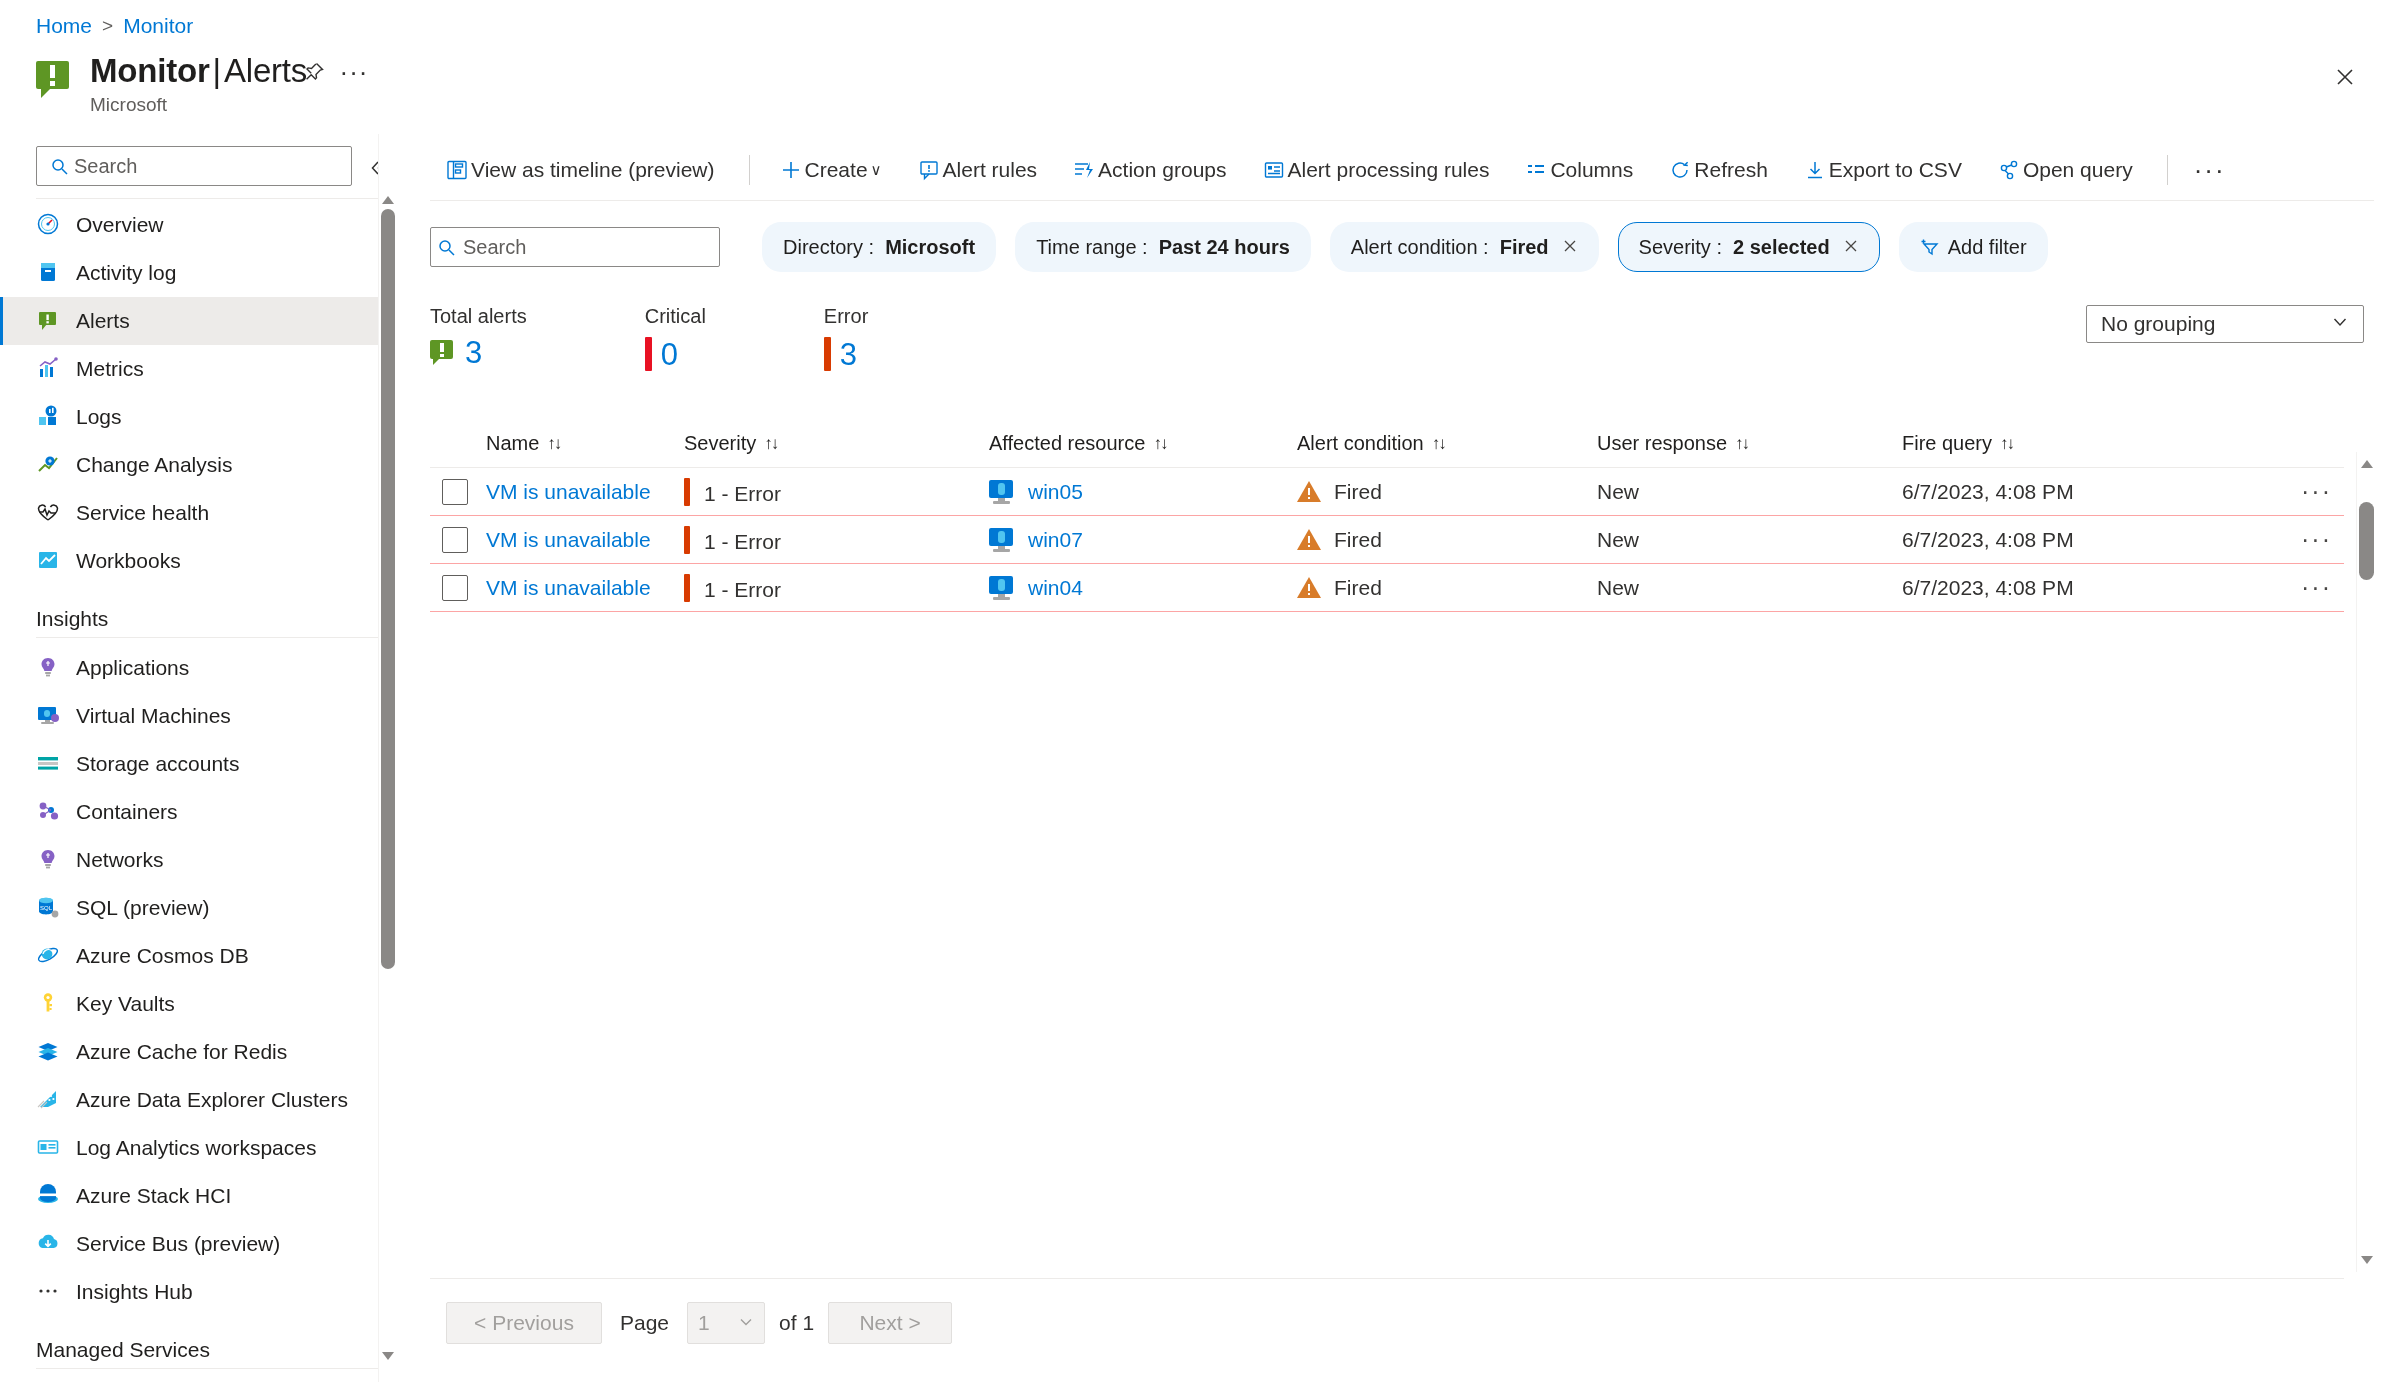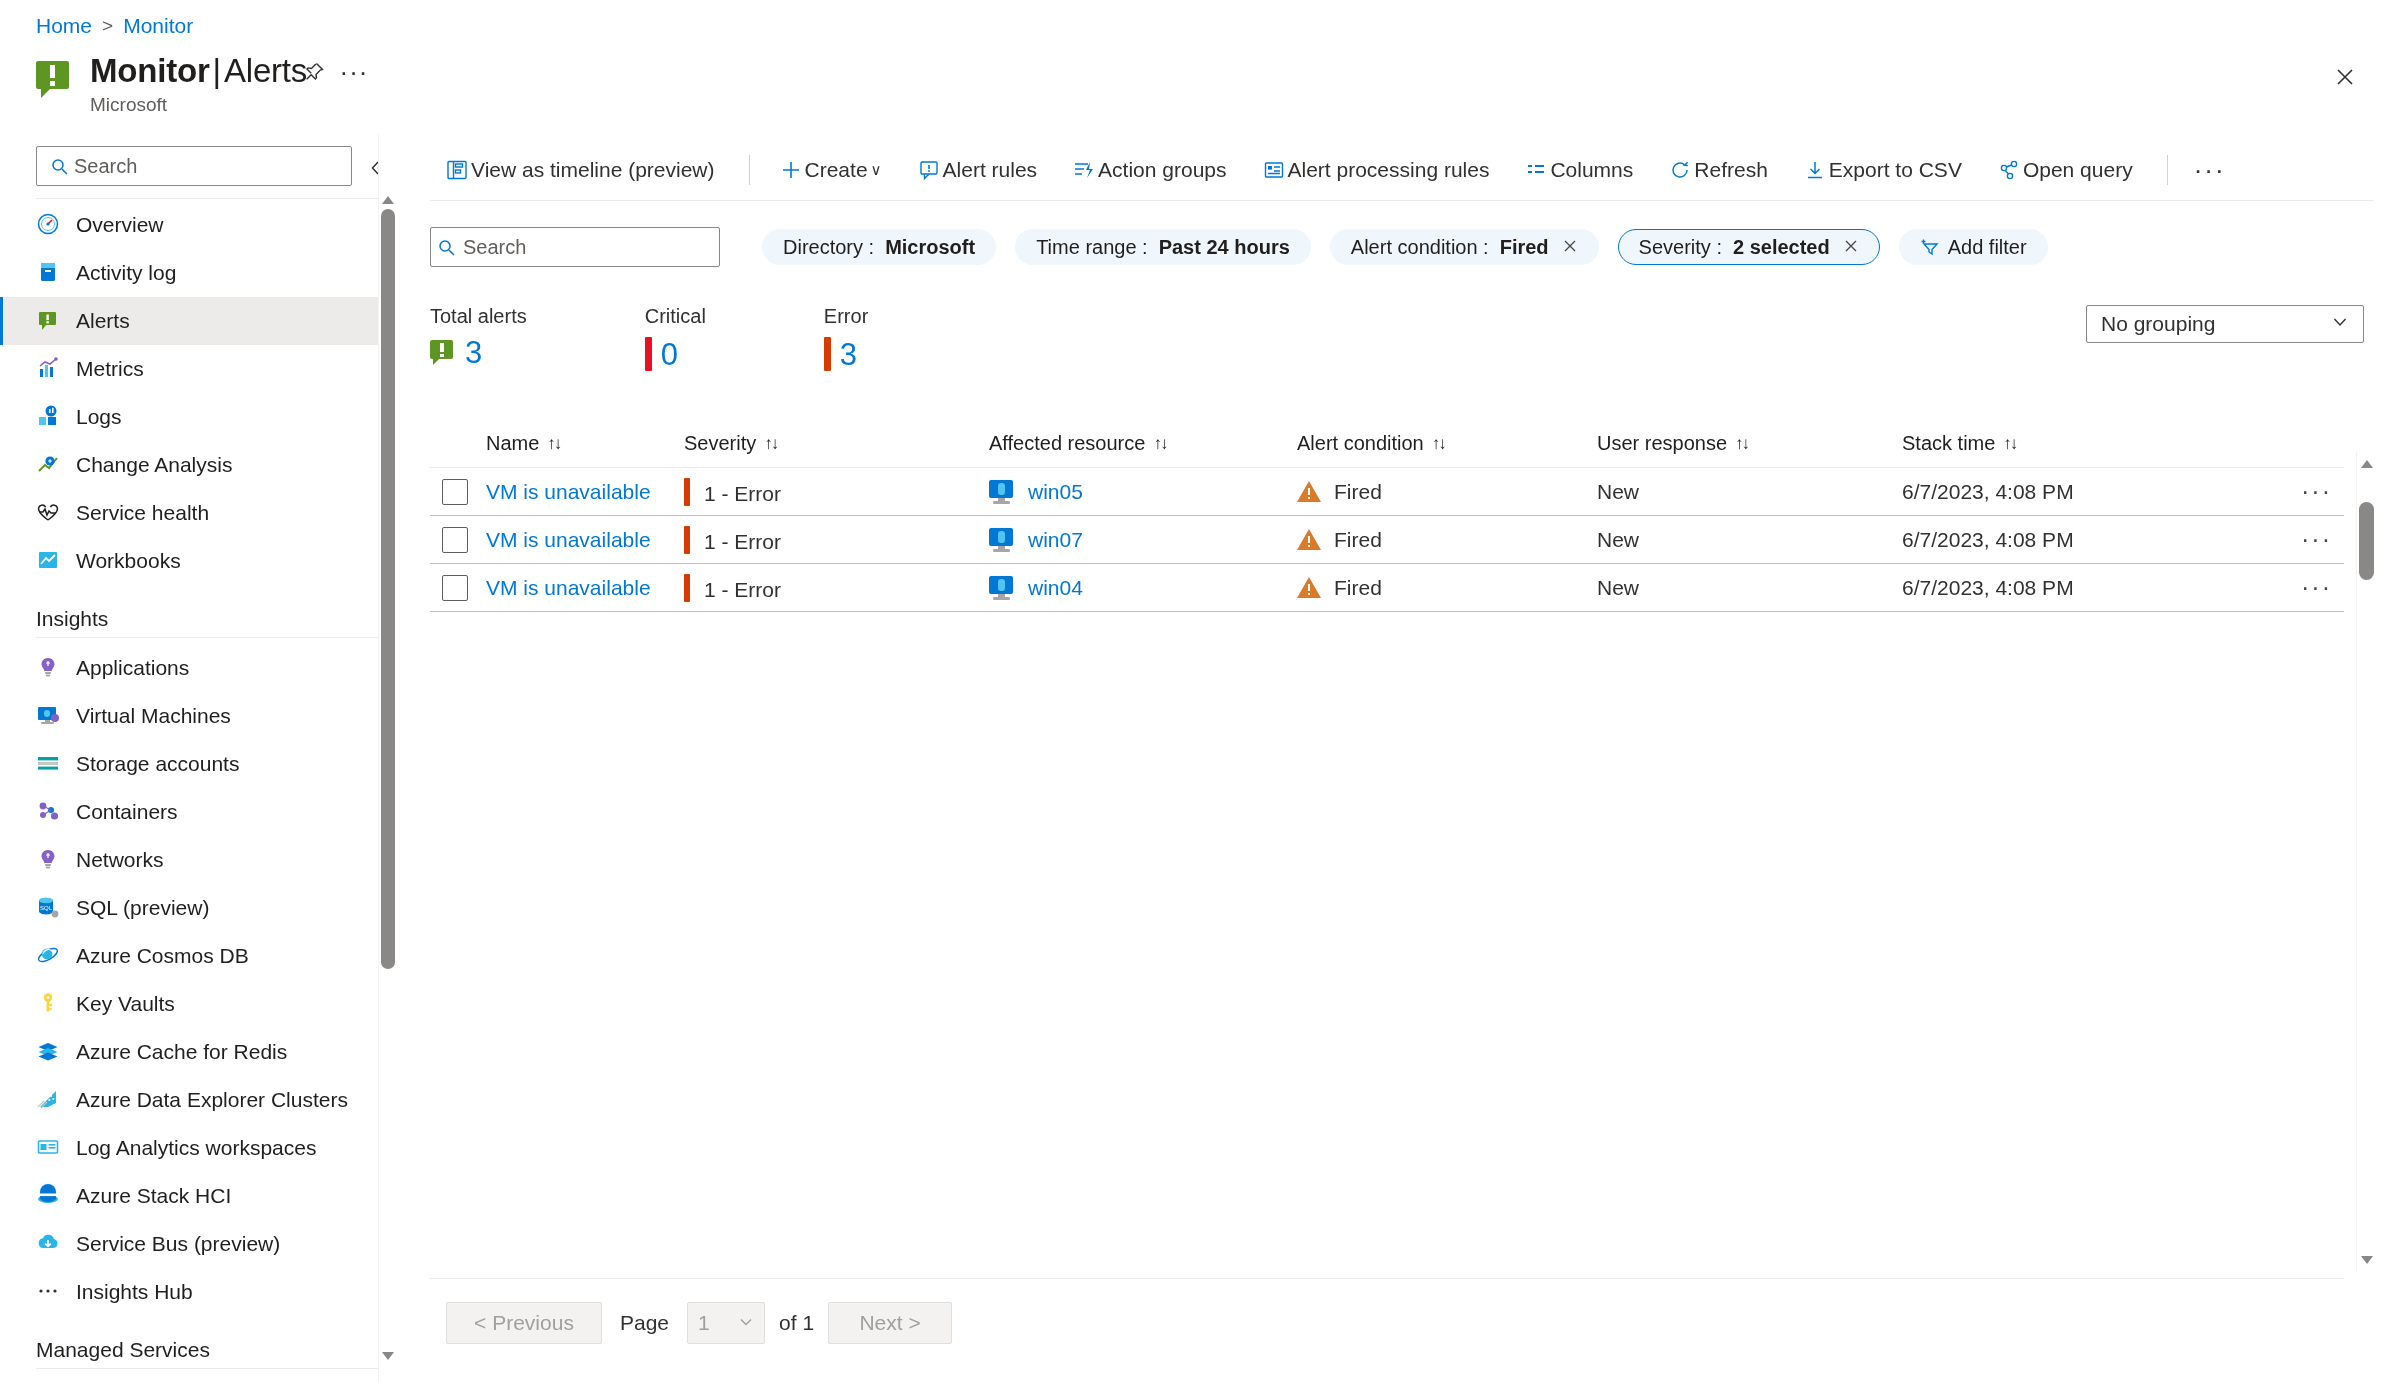--- a/index.html
+++ b/index.html
@@ -162,21 +162,21 @@
     width:290px; height:40px; border:1px solid #8a8886; border-radius:2px;
     display:flex; align-items:center; background:#fff; margin-right:42px;
   }
   .f-search .mag { width:30px; color:#0078d4; font-size:18px; display:flex;align-items:center;justify-content:center;}
   .f-search input {
     border:0;outline:0;background:transparent;font-family:inherit;font-size:20px;color:#323130;width:230px;
   }
   .f-search input::placeholder{color:#605e5c;}
   .pill {
     display:flex;align-items:center;gap:11px;
-    height:36px; padding:0 20px; border-radius:19px;
+    height:50px; padding:0 20px; border-radius:19px;
     background:#eff6fc; color:#201f1e; font-size:20px;
     margin-right:19px; cursor:pointer; white-space:nowrap;
     border:1px solid transparent;
   }
   .pill .pv { font-weight:700; }
   .pill .px { font-size:20px; color:#484644; margin-left:2px; }
   .pill.selected { border:1px solid #0078d4; }
   .pill.addf { gap:8px; }
   .pill.addf .fi { color:#0078d4; font-size:19px; display:flex;align-items:center;}
 
@@ -784,21 +784,21 @@
     </div>
     <div class="c-cond th">
       <span>Alert condition</span>
       <span class="sort">↑↓</span>
     </div>
     <div class="c-user th">
       <span>User response</span>
       <span class="sort">↑↓</span>
     </div>
     <div class="c-time th">
-      <span>Stack time</span>
+      <span>Fire query</span>
       <span class="sort">↑↓</span>
     </div>
     <div class="c-more"></div>
   </div>
 
   <div class="trow">
     <div class="c-check">
         <div class="chk"></div>
       </div>
     <div class="c-name"><span class="lnk">VM is unavailable</span></div>

